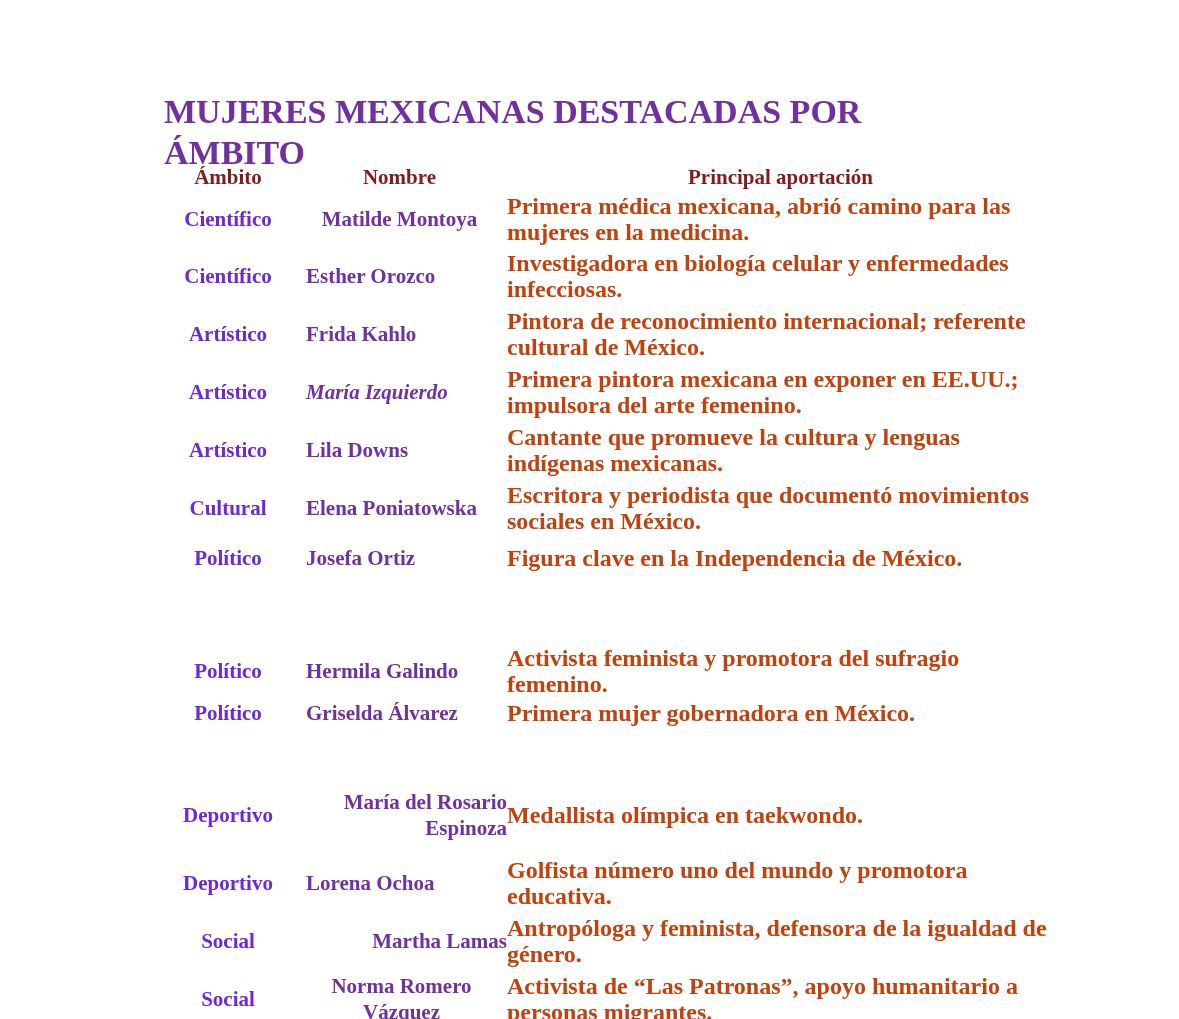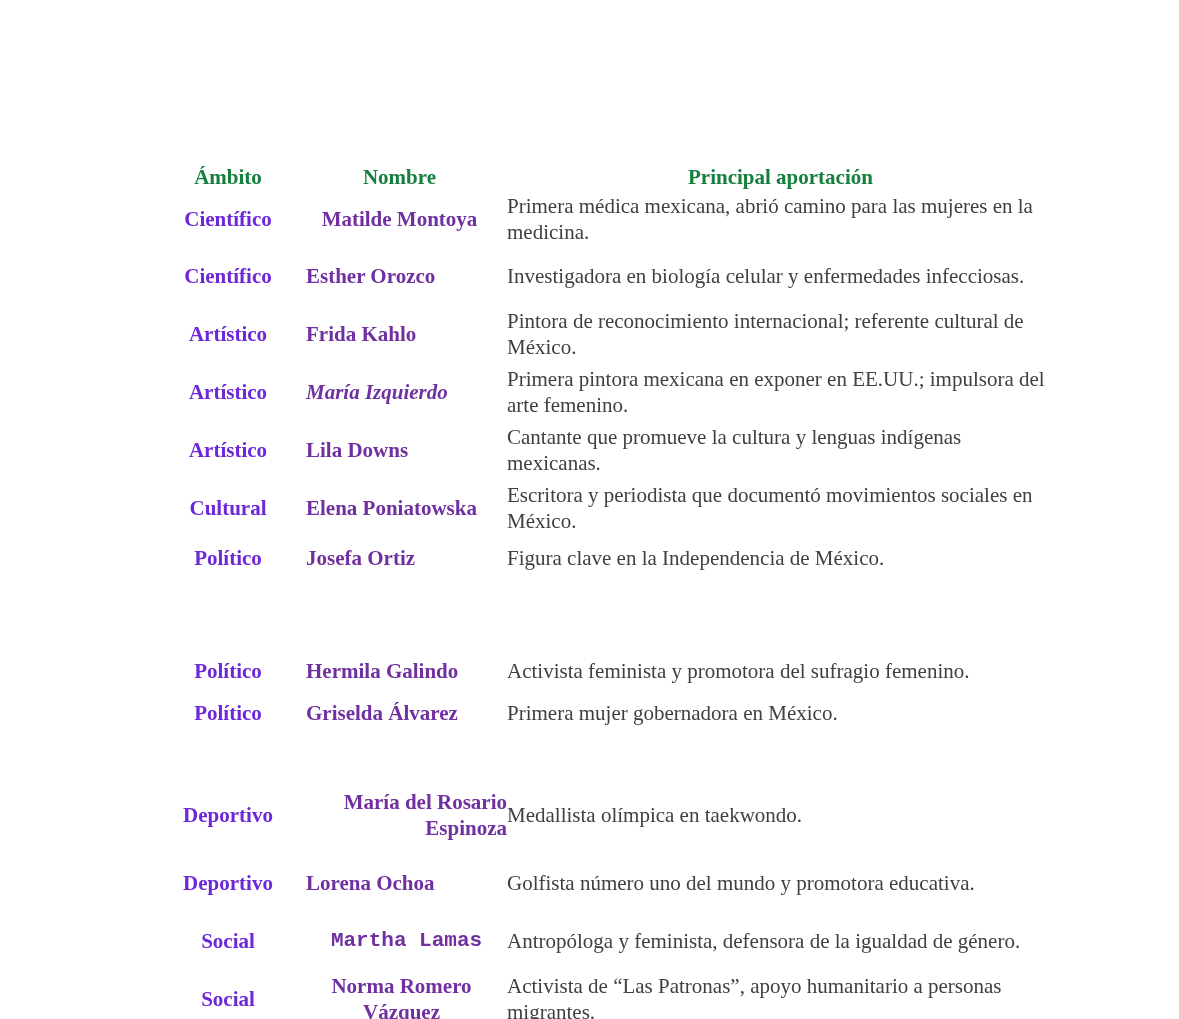--- a/index.html
+++ b/index.html
@@ -67,21 +67,21 @@
     vertical-align: middle;
   }
 
   
   .th-ambito,
   .th-nombre,
   .th-aporte {
     font-size: 21px;
     line-height: 26px;
     font-weight: bold;
-    color: #15803d;
+    color: #7f1d1d;
     text-align: center;
     padding-bottom: 9px;
     white-space: nowrap;
   }
   .th-aporte { text-align: center; }
 
   
   td.cell-ambito {
     font-size: 21px;
     line-height: 26px;
@@ -95,39 +95,40 @@
     font-size: 21px;
     line-height: 26px;
     font-weight: bold;
     color: #7030A0;
     text-align: center;
     padding-left: 4px;
     padding-right: 10px;
   }
 
   td.cell-aporte {
-    font-size: 21px;
-    line-height: 26px;
-    font-weight: normal;
-    color: #404040;
+    font-size: 24px;
+    line-height: 26px;
+    font-weight: bold;
+    color: #c2410c;
     text-align: left;
     padding-left: 14px;
   }
 
   
   tr.row-h1 td { height: 57px; }
   tr.row-h2 td { height: 58px; }
   tr.row-tall td { height: 97px; }
   tr.row-xtall td { height: 76px; }
 </style>
 </head>
 <body>
 
 <div class="page">
 
+  <h1 class="doc-title">MUJERES MEXICANAS DESTACADAS POR ÁMBITO</h1>
 
   <div class="table-wrap">
     <table class="data-table">
       <colgroup>
         <col class="c-ambito">
         <col class="c-nombre">
         <col class="c-aporte">
       </colgroup>
       <thead>
         <tr>
@@ -199,21 +200,21 @@
         </tr>
 
         <tr class="row-h2">
           <td class="cell-ambito">Deportivo</td>
           <td class="cell-nombre" style="text-align:left;padding-left:14px;">Lorena Ochoa</td>
           <td class="cell-aporte">Golfista número uno del mundo y promotora educativa.</td>
         </tr>
 
         <tr class="row-h2">
           <td class="cell-ambito">Social</td>
-          <td class="cell-nombre" style="text-align:center;padding-left:14px;font-family:Liberation Mono, monospace;">Martha Lamas</td>
+          <td class="cell-nombre" style="text-align:right;padding-left:14px;">Martha Lamas</td>
           <td class="cell-aporte">Antropóloga y feminista, defensora de la igualdad de género.</td>
         </tr>
 
         <tr class="row-h2">
           <td class="cell-ambito">Social</td>
           <td class="cell-nombre" style="padding-left:4px;">Norma Romero Vázquez</td>
           <td class="cell-aporte">Activista de “Las Patronas”, apoyo humanitario a personas migrantes.</td>
         </tr>
 
       </tbody>

